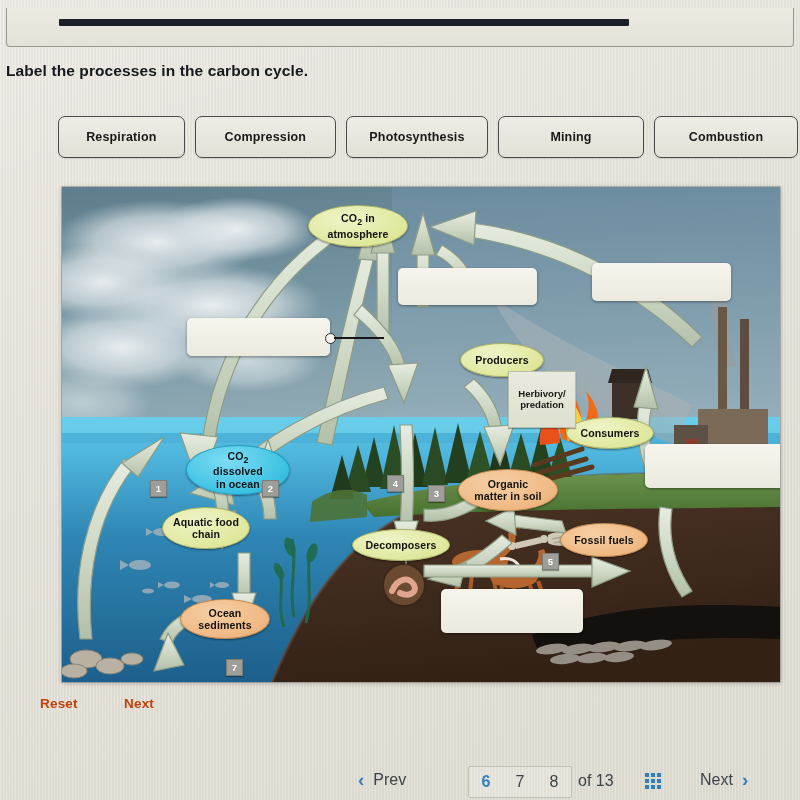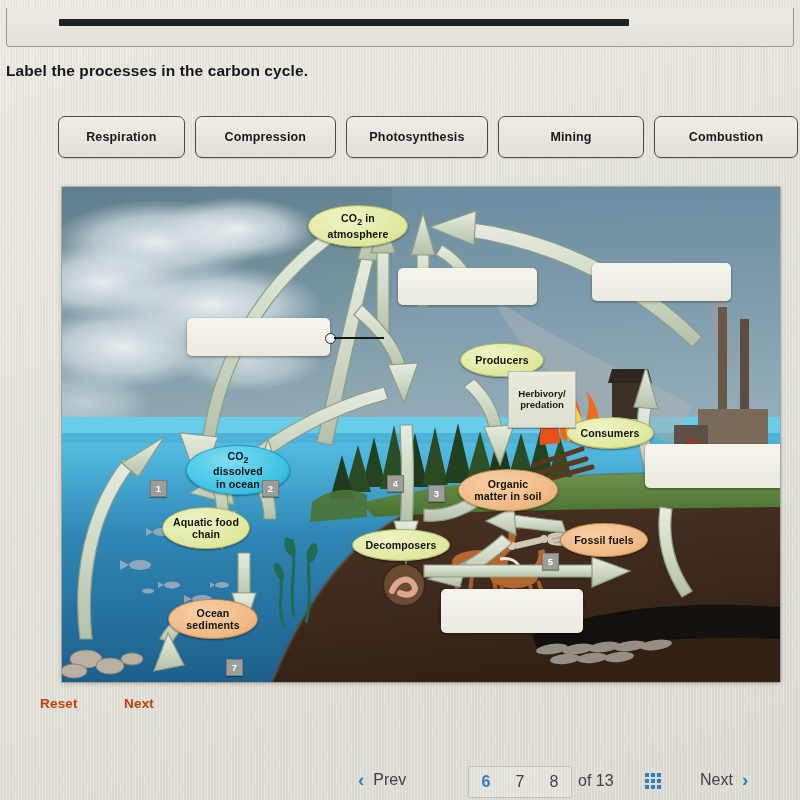--- a/index.html
+++ b/index.html
@@ -442,21 +442,21 @@
     </div>
 
     <div class="oval green" style="left:290px;top:342px;width:96px;height:30px;">Decomposers</div>
 
     <div class="oval orange" style="left:396px;top:282px;width:98px;height:40px;">
       <span>Organic<br>matter in soil</span>
     </div>
 
     <div class="oval orange" style="left:498px;top:336px;width:86px;height:32px;">Fossil fuels</div>
 
-    <div class="oval orange" style="left:106px;top:412px;width:88px;height:38px;">
+    <div class="oval orange" style="left:118px;top:412px;width:88px;height:38px;">
       <span>Ocean<br>sediments</span>
     </div>
 
 
     <div class="subrect" style="left:446px;top:184px;width:58px;">
       Herbivory/<br>predation
     </div>
 
     <div class="badge" style="left:88px;top:293px;">1</div>
     <div class="badge" style="left:200px;top:293px;">2</div>

